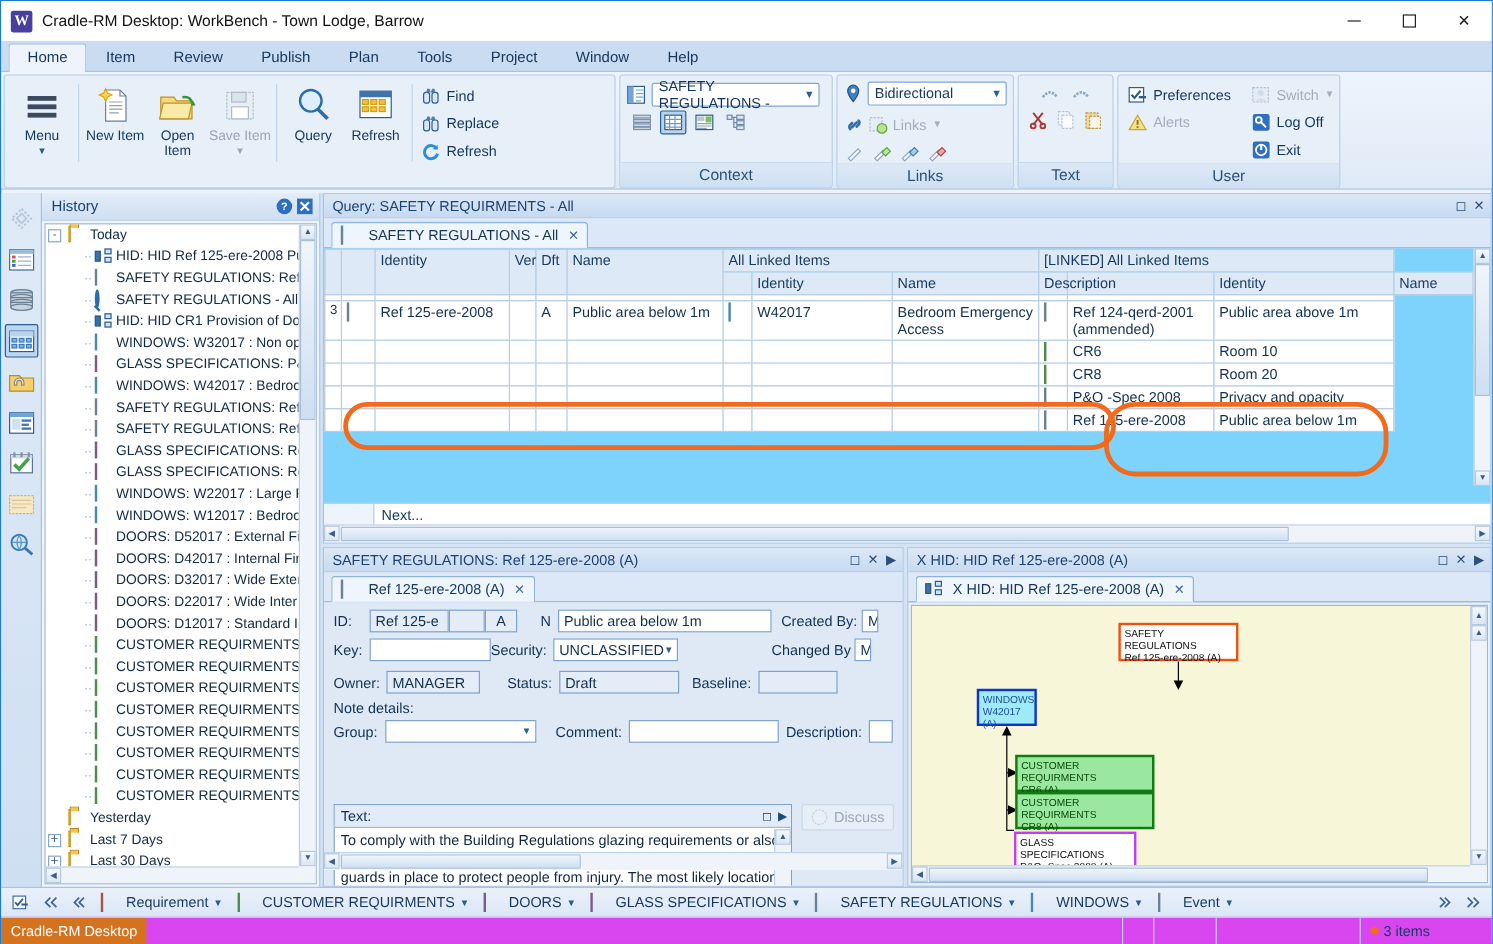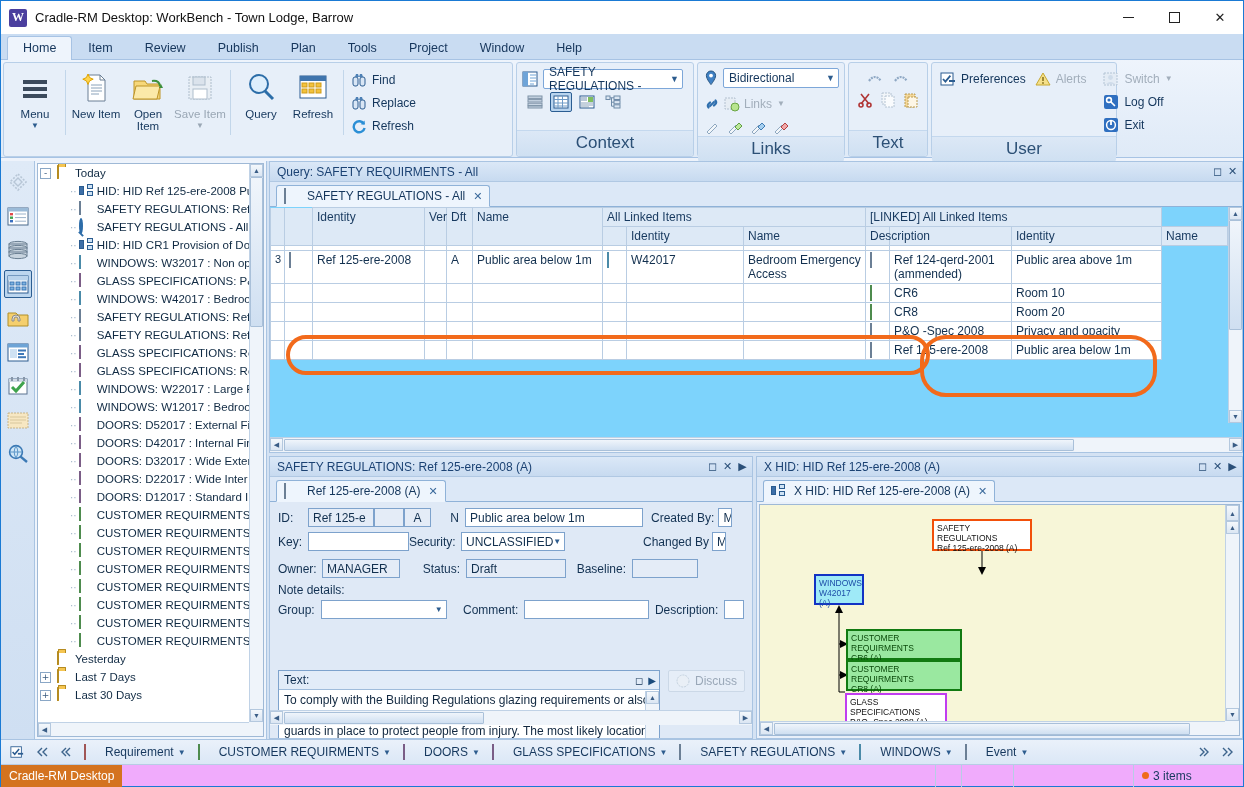--- a/index.html
+++ b/index.html
@@ -54,21 +54,21 @@
     border-bottom:1px solid #a7c3e4; display:flex; align-items:stretch;
     padding:2px 2px 0 2px;
   }
   .rgroup {
     display:flex; flex-direction:column; justify-content:space-between;
     border:1px solid #b8cfe8; border-radius:3px; background:#e7eff9;
     margin-right:3px; position:relative;
   }
   .rgroup-body { display:flex; padding:3px 5px 0 5px; flex:1; }
   .rgroup-title {
-    text-align:center; font-size:17px; color:#2c5076;
+    text-align:center; font-size:13px; color:#2c5076;
     background:linear-gradient(#dce8f6,#cfe0f2); padding:2px 0 3px 0;
     border-top:1px solid #c4d8ee; border-radius:0 0 3px 3px;
   }
   .bigbtn {
     width:52px; display:flex; flex-direction:column; align-items:center;
     justify-content:flex-start; padding-top:5px; cursor:default;
     font-size:11.5px; color:#14365c; text-align:center; line-height:12px;
   }
   .bigbtn.dim { color:#9aa7b5; }
   .bigbtn .lbl { margin-top:3px; }
@@ -226,21 +226,21 @@
 
   
   .quickbar {
     position:absolute; left:0; right:0; bottom:22px; height:25px;
     background:linear-gradient(#eaf1fa,#dbe7f6); border-top:1px solid #a9c4e2;
     display:flex; align-items:center; padding:0 4px; gap:2px; font-size:12px; color:#16385e;
   }
   .qitem { display:flex; align-items:center; gap:4px; padding:2px 5px; border-radius:2px; white-space:nowrap; }
   .qcaret { font-size:8px; color:#2d5c8e; }
   .statusbar {
-    position:absolute; left:0; right:0; bottom:0; height:22px; background:#f0abfc;
+    position:absolute; left:0; right:0; bottom:0; height:22px; background:#d946ef;
     display:flex; align-items:center; font-size:12px; color:#16385e; border-top:1px solid #b7cce5;
   }
   .taskchip { background:#d4731f; color:#fff; height:22px; display:flex; align-items:center;
               padding:0 8px; font-size:12px; }
   .statusseg { border-left:1px solid #b7cce5; height:22px; display:flex; align-items:center;
                padding:0 8px; }
   .dot-orange { width:7px; height:7px; border-radius:50%; background:#ef6c1a; margin-right:4px; }
 </style>
 </head>
 <body>
@@ -549,21 +549,21 @@
                 <rect x="5" y="5" width="9" height="10" fill="#fdf6e6" stroke="#bd9c4e" stroke-dasharray="2 1"></rect>
               </svg>
           </span>
         </div>
       </div>
       <div class="rgroup-title">Text</div>
     </div>
 
     <div class="rgroup" style="width:186px;">
       <div class="rgroup-body" style="padding-top:4px;">
-        <div style="display:flex;flex-direction:row;">
+        <div style="display:flex;flex-direction:column;">
           <div class="smallbtn">
             <span class="icon16">
               <svg width="16" height="16" viewBox="0 0 16 16">
                   <rect x="1" y="2" width="12" height="12" fill="#fff" stroke="#2c5d91"></rect>
                   <path d="M3 8 l2.4 2.6 5 -6" fill="none" stroke="#2c5d91" stroke-width="1.8"></path>
                   <rect x="9" y="9" width="6" height="2" fill="#2c5d91"></rect>
                 </svg>
             </span>
             <span>Preferences</span>
           </div>
@@ -708,20 +708,35 @@
       <div class="railbtn">
         <svg width="22" height="20" viewBox="0 0 22 20">
             <circle cx="9" cy="8" r="6.4" fill="#cfe6f7" stroke="#3b79b5" stroke-width="1.6"></circle>
             <path d="M13.6 12.6 L20 18" stroke="#3b79b5" stroke-width="2.4"></path>
             <path d="M3 8h12M9 2 q3.6 6 0 12 q-3.6 -6 0 -12" fill="none" stroke="#5d97c9"></path>
           </svg>
       </div>
     </div>
 
     <div class="history">
+      <div class="panel-head">
+        <span class="ph-title">History</span>
+        <span class="phbtn">
+          <svg width="14" height="14" viewBox="0 0 14 14">
+              <circle cx="7" cy="7" r="6.5" fill="#2f6fc0"></circle>
+              <text x="7" y="10.4" font-size="9" font-family="Liberation Sans, sans-serif" font-weight="bold" fill="#fff" text-anchor="middle">?</text>
+            </svg>
+        </span>
+        <span class="phbtn">
+          <svg width="14" height="14" viewBox="0 0 14 14">
+              <rect x="0.5" y="0.5" width="13" height="13" fill="#2f6fc0"></rect>
+              <path d="M3.6 3.6 L10.4 10.4 M10.4 3.6 L3.6 10.4" stroke="#fff" stroke-width="1.8"></path>
+            </svg>
+        </span>
+      </div>
       <div class="tree">
         <div class="tree-scroll" id="history-rows">
             <div class="trow">
               <span class="texp">-</span>
               <span class="tspacer" style="width:4px"></span>
               <span class="ticon"><span class="folderico"></span></span>
               <span class="tlbl">Today</span>
             </div>
             <div class="trow">
               <span class="tspacer" style="width:30px"></span>
@@ -1050,20 +1065,24 @@
                 </tr>
               </tbody>
           </table>
           <div class="oval" style="left:16px; top:128px; width:644px; height:40px;"></div>
           <div class="oval" style="left:650px; top:128px; width:237px; height:62px;"></div>
           <div class="sb-v">
             <div class="sb-btn">▲</div>
             <div class="sb-thumb" style="height:110px;"></div>
             <div class="sb-btn" style="position:absolute;bottom:0;">▼</div>
           </div>
+        </div>
+        <div style="height:18px;background:#fff;border-top:1px solid #b9cde3;display:flex;align-items:center;">
+          <span style="width:42px;border-right:1px solid #b9cde3;height:18px;background:#eef4fb;"></span>
+          <span class="grid-next">Next...</span>
         </div>
         <div style="height:15px;background:#eff4fa;border-top:1px solid #c0d2e6;position:relative;">
           <div class="sb-btn" style="position:absolute;left:0;top:0;">◀</div>
           <div class="sb-thumb" style="position:absolute;left:14px;top:1px;width:790px;height:12px;"></div>
           <div class="sb-btn" style="position:absolute;right:0;top:0;">▶</div>
         </div>
       </div>
 
       <div class="win" style="left:2px; top:295px; width:484px; bottom:0;">
         <div class="win-head">

